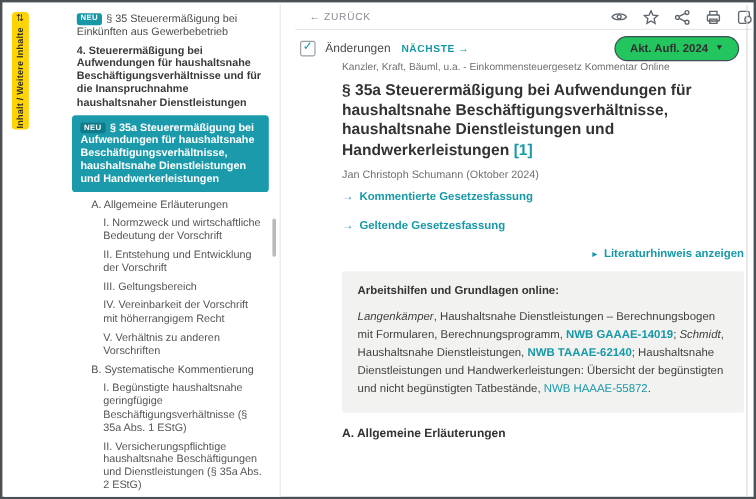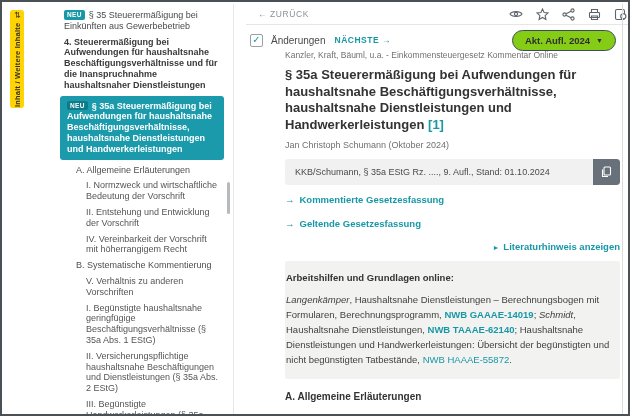--- a/index.html
+++ b/index.html
@@ -39,42 +39,42 @@
   
   #subheader { position:absolute; left:233px; top:25px; width:387px; height:26px;
     display:flex; align-items:center; }
   .checkbox { margin-left:15px; width:13px; height:13px; border:1px solid #9aa0a6; border-radius:2px;
     background:#fff; display:flex; align-items:center; justify-content:center; cursor:pointer; }
   .checkbox .check { color:#1798a7; font-size:10px; font-weight:bold; line-height:1; margin-top:-1px; }
   .changes-label { margin-left:8px; font-size:10px; color:#4a4a4a; }
   .next-link { margin-left:9px; font-size:8.5px; font-weight:bold; color:#1798a7;
     letter-spacing:.5px; text-transform:uppercase; cursor:pointer; }
   .edition-pill { margin-left:auto; margin-right:6px; border:1.3px solid #3f4c59; border-radius:11px;
-    padding:4px 12px; font-size:9.5px; font-weight:600; color:#2f2f2f; background:#84cc16;
+    padding:4px 12px; font-size:9.5px; font-weight:600; color:#2f2f2f; background:#22c55e;
     display:flex; align-items:center; gap:6px; cursor:pointer; }
   .edition-pill .caret { font-size:7px; color:#2f2f2f; }
 
   
   #article { position:absolute; left:283px; top:48px; width:335px; }
   .source-line { font-size:8.5px; color:#707070; }
   .doc-title { margin-top:7px; font-size:13px; font-weight:bold; color:#333; line-height:1.27; }
   .doc-title .title-ref { color:#1798a7; }
   .author-line { margin-top:7px; font-size:9px; color:#707070; }
   .citation-row { margin-top:9px; height:26px; background:#f1f1f1; border-radius:3px;
     display:flex; align-items:center; overflow:hidden; }
   .citation-text { flex:1; padding-left:10px; font-size:9px; color:#4a4a4a; }
   .copy-btn { width:27px; height:26px; background:#68717a; display:flex; align-items:center;
     justify-content:center; cursor:pointer; border-radius:0 3px 3px 0; }
   .law-links { margin-top:9px; display:flex; flex-direction:column; gap:13px; }
   .law-link { font-size:9.5px; font-weight:bold; color:#1798a7; cursor:pointer; }
   .law-link .arrow { margin-right:5px; }
   .literature-row { margin-top:7px; text-align:right; }
   .literature-toggle { font-size:9.5px; font-weight:bold; color:#1798a7; cursor:pointer; }
   .literature-toggle .tri { font-size:7px; margin-right:4px; }
-  .resources-box { margin-top:7px; background:#f2f2f0; border-radius:2px; padding:11px 1px 12px; }
+  .resources-box { margin-top:7px; background:#f2f2f0; border-radius:2px; padding:11px 13px 12px; }
   .resources-heading { font-size:9.5px; font-weight:bold; color:#333; }
   .resources-text { margin-top:9px; font-size:9.5px; line-height:1.58; color:#3f3f3f; }
   .section-heading { margin-top:12px; font-size:10px; font-weight:bold; color:#333; }
   .seg-italic { font-style:italic; }
   .seg-link { color:#1798a7; cursor:pointer; }
   .seg-linkbold { color:#1798a7; font-weight:bold; cursor:pointer; }
 
   .right-divider { position:absolute; left:620px; top:2px; width:1px; height:412px; background:#dcdcdc; }
 </style>
 </head>
@@ -83,23 +83,24 @@
 <div id="screen">
 
   <div id="nav-panel">
     <div id="nav-list">
         <div class="nav-item lvl1"><span class="neu-badge">NEU</span><span>§ 35 Steuerermäßigung bei Einkünften aus Gewerbebetrieb</span></div>
         <div class="nav-item lvl1 bold"><span>4. Steuerermäßigung bei Aufwendungen für haushaltsnahe Beschäftigungsverhältnisse und für die Inanspruchnahme haushaltsnaher Dienstleistungen</span></div>
         <div class="nav-item lvl1 selected"><span class="neu-badge">NEU</span><span>§ 35a Steuerermäßigung bei Aufwendungen für haushaltsnahe Beschäftigungsverhältnisse, haushaltsnahe Dienstleistungen und Handwerkerleistungen</span></div>
         <div class="nav-item lvl2"><span>A. Allgemeine Erläuterungen</span></div>
         <div class="nav-item lvl3"><span>I. Normzweck und wirtschaftliche Bedeutung der Vorschrift</span></div>
         <div class="nav-item lvl3"><span>II. Entstehung und Entwicklung der Vorschrift</span></div>
+        <div class="nav-item lvl3"><span>III. Geltungsbereich</span></div>
         <div class="nav-item lvl3"><span>IV. Vereinbarkeit der Vorschrift mit höherrangigem Recht</span></div>
+        <div class="nav-item lvl3"><span>V. Verhältnis zu anderen Vorschriften</span></div>
         <div class="nav-item lvl2"><span>B. Systematische Kommentierung</span></div>
-        <div class="nav-item lvl3"><span>V. Verhältnis zu anderen Vorschriften</span></div>
         <div class="nav-item lvl3"><span>I. Begünstigte haushaltsnahe geringfügige Beschäftigungsverhältnisse (§ 35a Abs. 1 EStG)</span></div>
         <div class="nav-item lvl3"><span>II. Versicherungspflichtige haushaltsnahe Beschäftigungen und Dienstleistungen (§ 35a Abs. 2 EStG)</span></div>
         <div class="nav-item lvl3"><span>III. Begünstigte Handwerkerleistungen (§ 35a Abs. 3 EStG)</span></div>
       </div>
     <div class="nav-scroll-thumb"></div>
   </div>
 
   <div class="side-tab">
     <span>Inhalt / Weitere Inhalte</span>
     <span class="tab-icon">⇄</span>
@@ -144,29 +145,20 @@
       <span>Akt. Aufl. 2024</span>
       <span class="caret">▼</span>
     </div>
   </div>
 
   <div id="article">
     <div class="source-line">Kanzler, Kraft, Bäuml, u.a. - Einkommensteuergesetz Kommentar Online</div>
     <div class="doc-title"><span>§ 35a Steuerermäßigung bei Aufwendungen für haushaltsnahe Beschäftigungsverhältnisse, haushaltsnahe Dienstleistungen und Handwerkerleistungen </span><span class="title-ref">[1]</span></div>
     <div class="author-line">Jan Christoph Schumann (Oktober 2024)</div>
 
-    <div class="citation-row">
-      <span class="citation-text">KKB/Schumann, § 35a EStG Rz. ...., 9. Aufl., Stand: 01.10.2024</span>
-      <div class="copy-btn">
-        <svg width="11" height="12" viewBox="0 0 11 12" fill="none" stroke="#fff" stroke-width="1.1">
-          <rect x="3" y="1" width="6.5" height="8" rx="1"></rect>
-            <path d="M1.5 3.5 V10.5 H7"></path>
-        </svg>
-      </div>
-    </div>
 
     <div class="law-links">
       <div class="law-link"><span class="arrow">→</span><span>Kommentierte Gesetzesfassung</span></div>
       <div class="law-link"><span class="arrow">→</span><span>Geltende Gesetzesfassung</span></div>
     </div>
 
     <div class="literature-row">
       <span class="literature-toggle"><span class="tri">►</span><span>Literaturhinweis anzeigen</span></span>
     </div>
 

